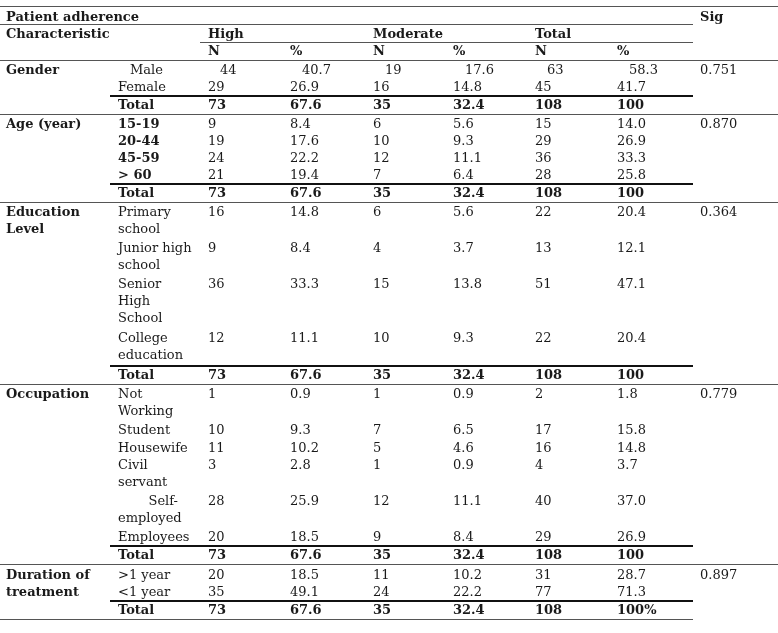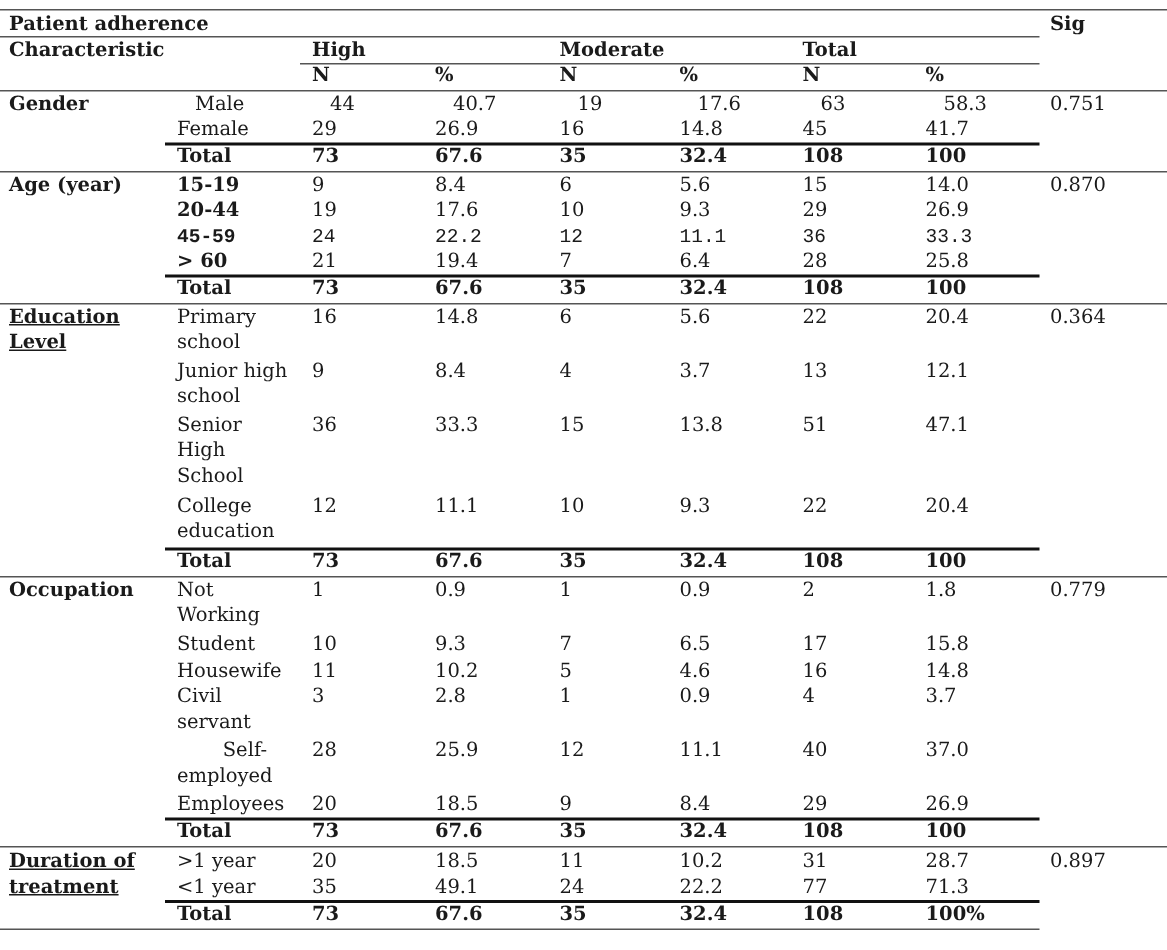--- a/index.html
+++ b/index.html
@@ -17,21 +17,21 @@
     .c0 { left: 6px; }
     .c1 { left: 118px; }
     .c2 { left: 208px; }
     .c3 { left: 290px; }
     .c4 { left: 373px; }
     .c5 { left: 453px; }
     .c6 { left: 535px; }
     .c7 { left: 617px; }
     .c8 { left: 700px; }
     .multi { white-space: normal; width: 86px; line-height: 17px; }
-    .multi0 { white-space: normal; width: 106px; line-height: 17px; text-decoration: underline; }
+    .multi0 { white-space: normal; width: 106px; line-height: 17px; }
   </style>
 </head>
 <body>
 
 <div class="tbl">
 
   <div class="hline" style="left:0;width:778px;top:6px;"></div>
 
   <div class="row" style="position:absolute;top:8px;left:0;width:778px;">
     <span class="cell c0 b">Patient adherence</span>
@@ -107,21 +107,21 @@
     </div>
     <div class="row" style="position:absolute;top:17px;left:0;width:693px;">
       <span class="cell c1 b">20-44</span>
       <span class="cell c2">19</span>
       <span class="cell c3">17.6</span>
       <span class="cell c4">10</span>
       <span class="cell c5">9.3</span>
       <span class="cell c6">29</span>
       <span class="cell c7">26.9</span>
     </div>
-    <div class="row" style="position:absolute;top:34px;left:0;width:693px;font-family:Liberation Mono, monospace;">
+    <div class="row" style="position:absolute;top:34px;left:0;width:693px;">
       <span class="cell c1 b">45-59</span>
       <span class="cell c2">24</span>
       <span class="cell c3">22.2</span>
       <span class="cell c4">12</span>
       <span class="cell c5">11.1</span>
       <span class="cell c6">36</span>
       <span class="cell c7">33.3</span>
     </div>
     <div class="row" style="position:absolute;top:51px;left:0;width:693px;">
       <span class="cell c1 b">&gt; 60</span>

